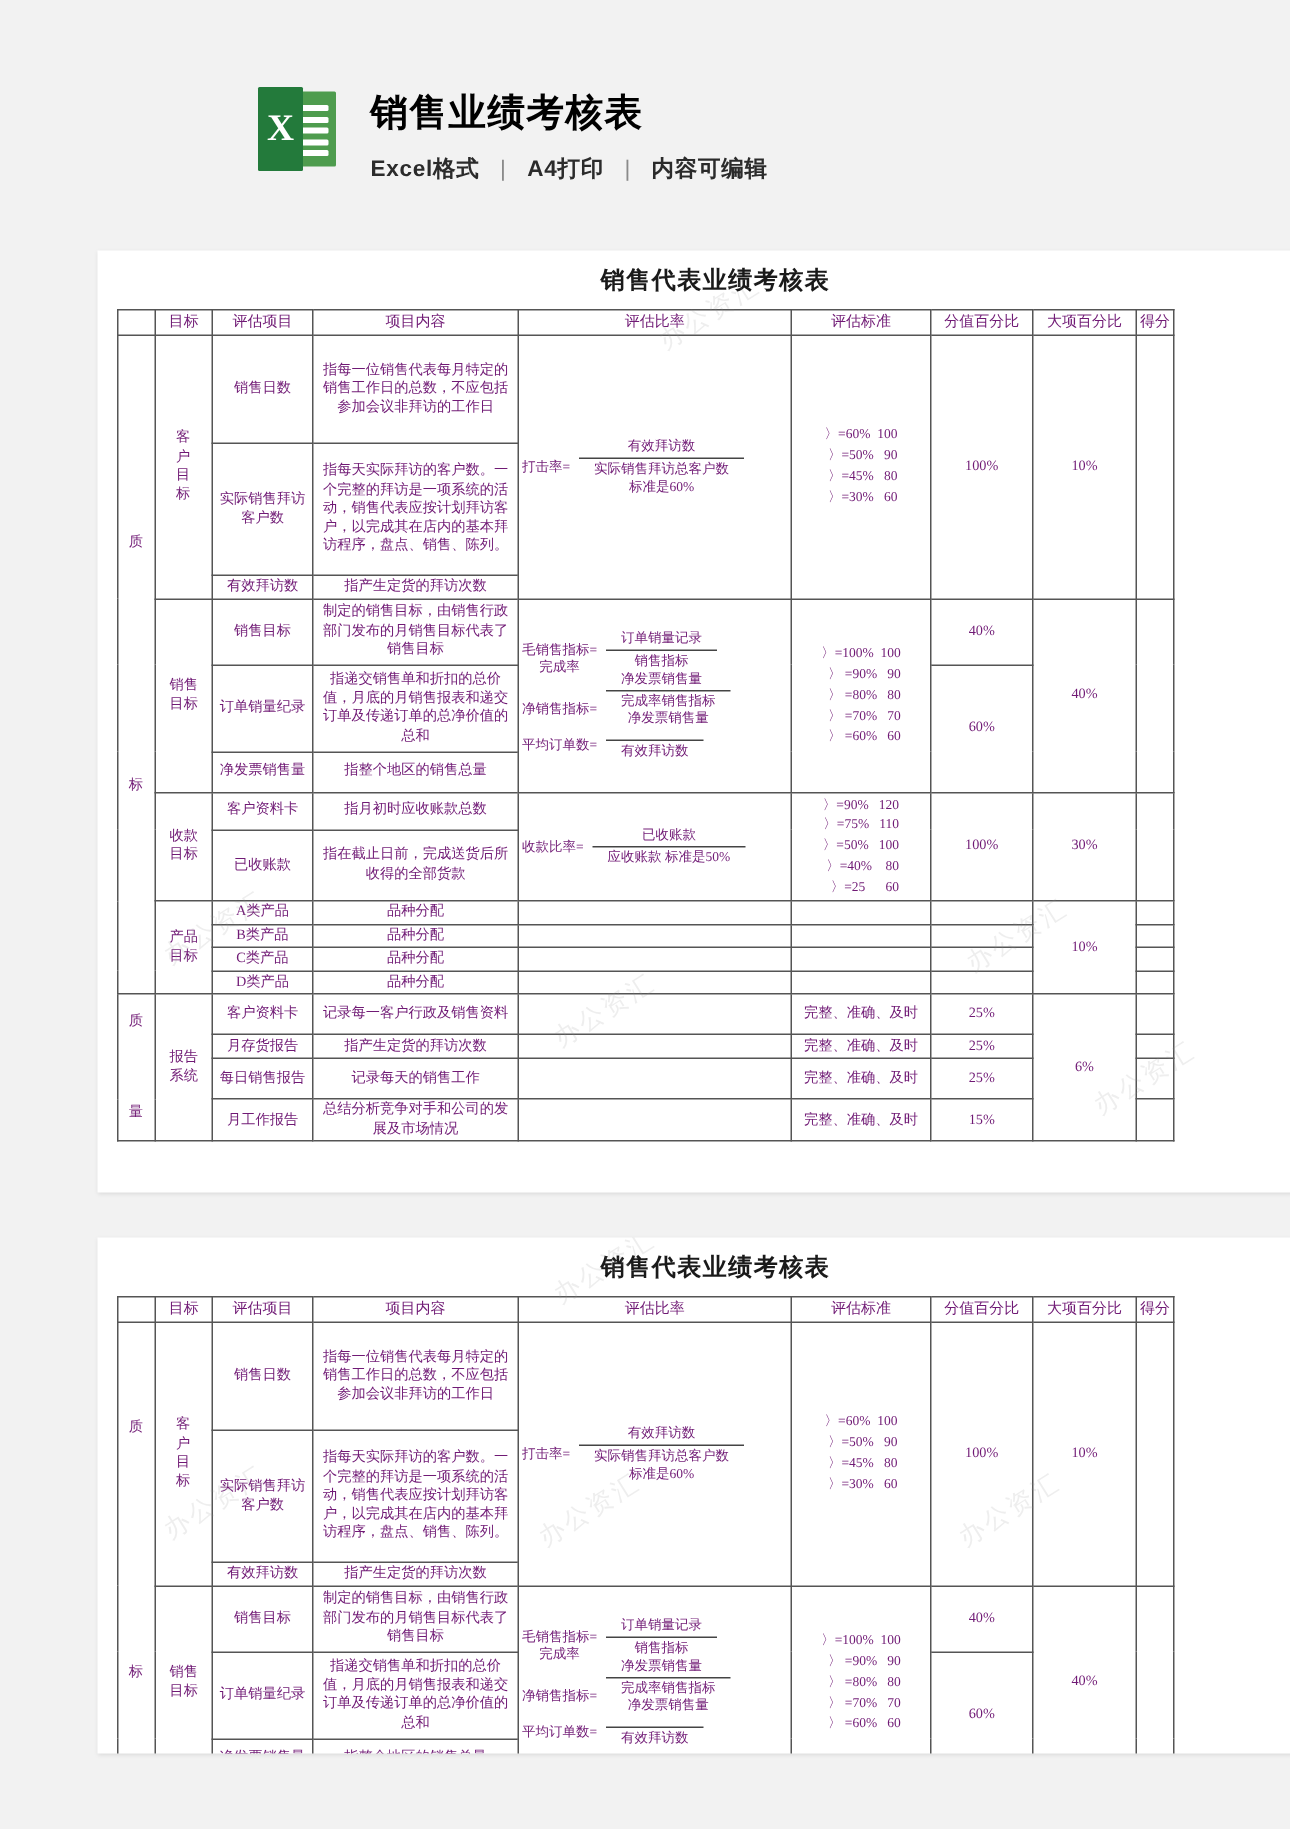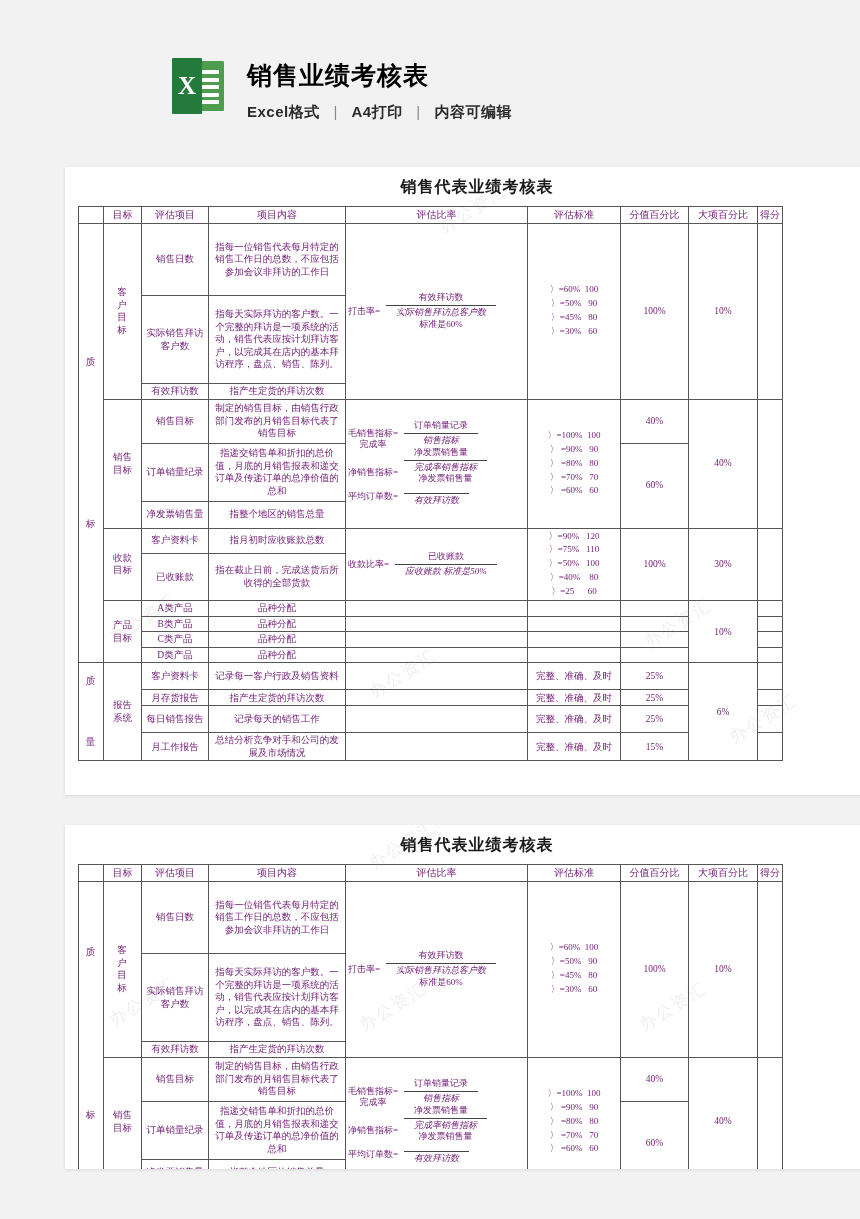--- a/index.html
+++ b/index.html
@@ -89,26 +89,26 @@
   td.content { font-size:10px; line-height:1.38; padding:2px 3px;margin-left:43px; }
   td.pct { font-size:9.5px; }
   td.std { padding:2px 4px; }
 
   
   .fcell { text-align:left; padding:3px 4px 3px 6px; }
   .frow { display:flex; align-items:center; margin:1px 0; }
   .flabel { font-size:9px; white-space:pre-line; line-height:1.2; flex:0 0 auto; }
   .fexpr { margin-left:6px; text-align:center; flex:0 0 auto; }
   .fnum { font-size:9px; padding:0 10px 1px 10px; }
-  .fden { font-size:9px; padding:1px 10px 0 10px; border-top:1px solid #444;font-style:italic; }
+  .fden { font-size:9px; padding:1px 10px 0 10px; border-top:1px solid #444; }
   .fden2 { font-size:9px; padding:0 10px; }
   .fline { border-top:1px solid #444; }
 
   
-  .stdlist { text-align:center; display:inline-block; font-size:9px; line-height:1.55; }
+  .stdlist { text-align:right; display:inline-block; font-size:9px; line-height:1.55; }
   .stdlist div { white-space:pre; }
 
   
   .wm {
     position:absolute; color:rgba(150,150,150,0.16);
     font-size:17px; font-family:"Liberation Serif",serif;
     transform:rotate(-32deg); pointer-events:none; white-space:nowrap;
     letter-spacing:2px;
   }
 </style>

